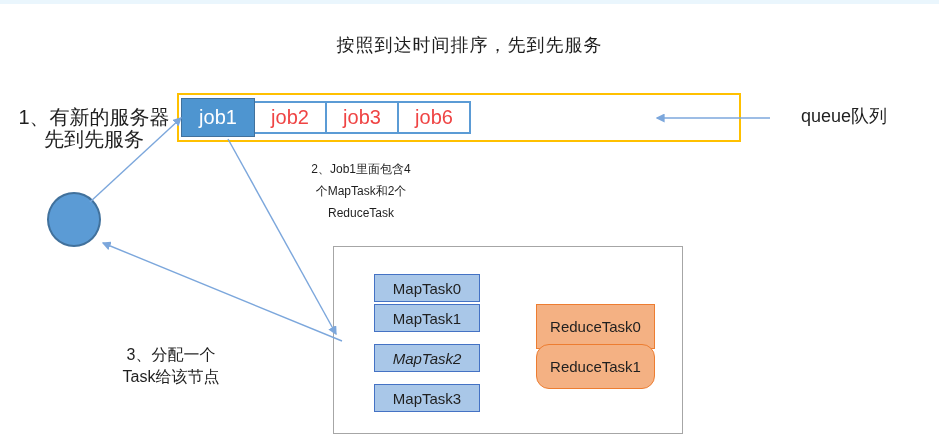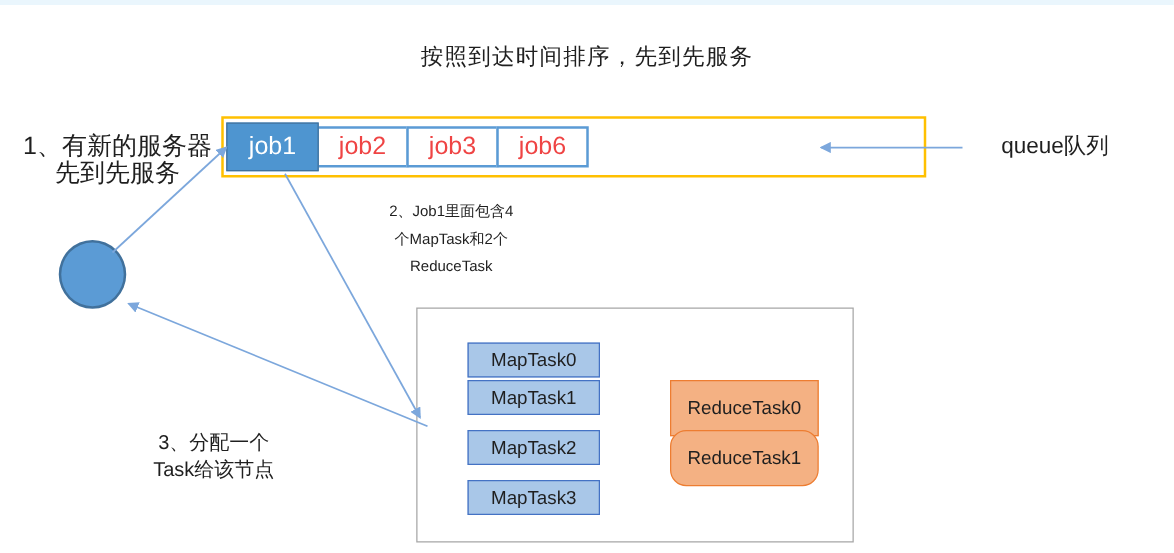--- a/index.html
+++ b/index.html
@@ -29,21 +29,21 @@
   .note3{left:80px;top:296px;width:182px;font-size:16px;margin-top:48px;}
   
   .node-circle{left:47px;top:192px;width:54px;height:55px;border-radius:50%;
     background:var(--circle-fill);border:2px solid var(--circle-border);box-sizing:border-box;}
   
   .task-container{left:333px;top:246px;width:350px;height:188px;border:1px solid var(--container-border);box-sizing:border-box;background:#fff;}
   .task{position:absolute;display:flex;align-items:center;justify-content:center;
     font-size:15px;color:#1f1f1f;box-sizing:border-box;}
   .map-task{left:40px;width:106px;height:28px;background:var(--map-fill);border:1px solid var(--map-border);}
   .reduce-task{left:202px;width:119px;height:45px;background:var(--reduce-fill);border:1px solid var(--reduce-border);}
-  .mt0{top:27px;} .mt1{top:57px;} .mt2{top:97px;} .mt3{top:137px;}
+  .mt0{top:27px;} .mt1{top:57px;} .mt2{top:97px;font-style:italic;} .mt3{top:137px;}
   .rt0{top:57px;} .rt1{top:97px;border-radius:13px;}
   
   svg.arrows{position:absolute;left:0;top:0;width:939px;height:442px;pointer-events:none;z-index:5;}
   svg.arrows line{stroke:var(--arrow);stroke-width:1.4;}
   #arrowhead path{fill:var(--arrow);}
 </style>
 </head>
 <body>
 
 <div class="abs top-strip"></div>

